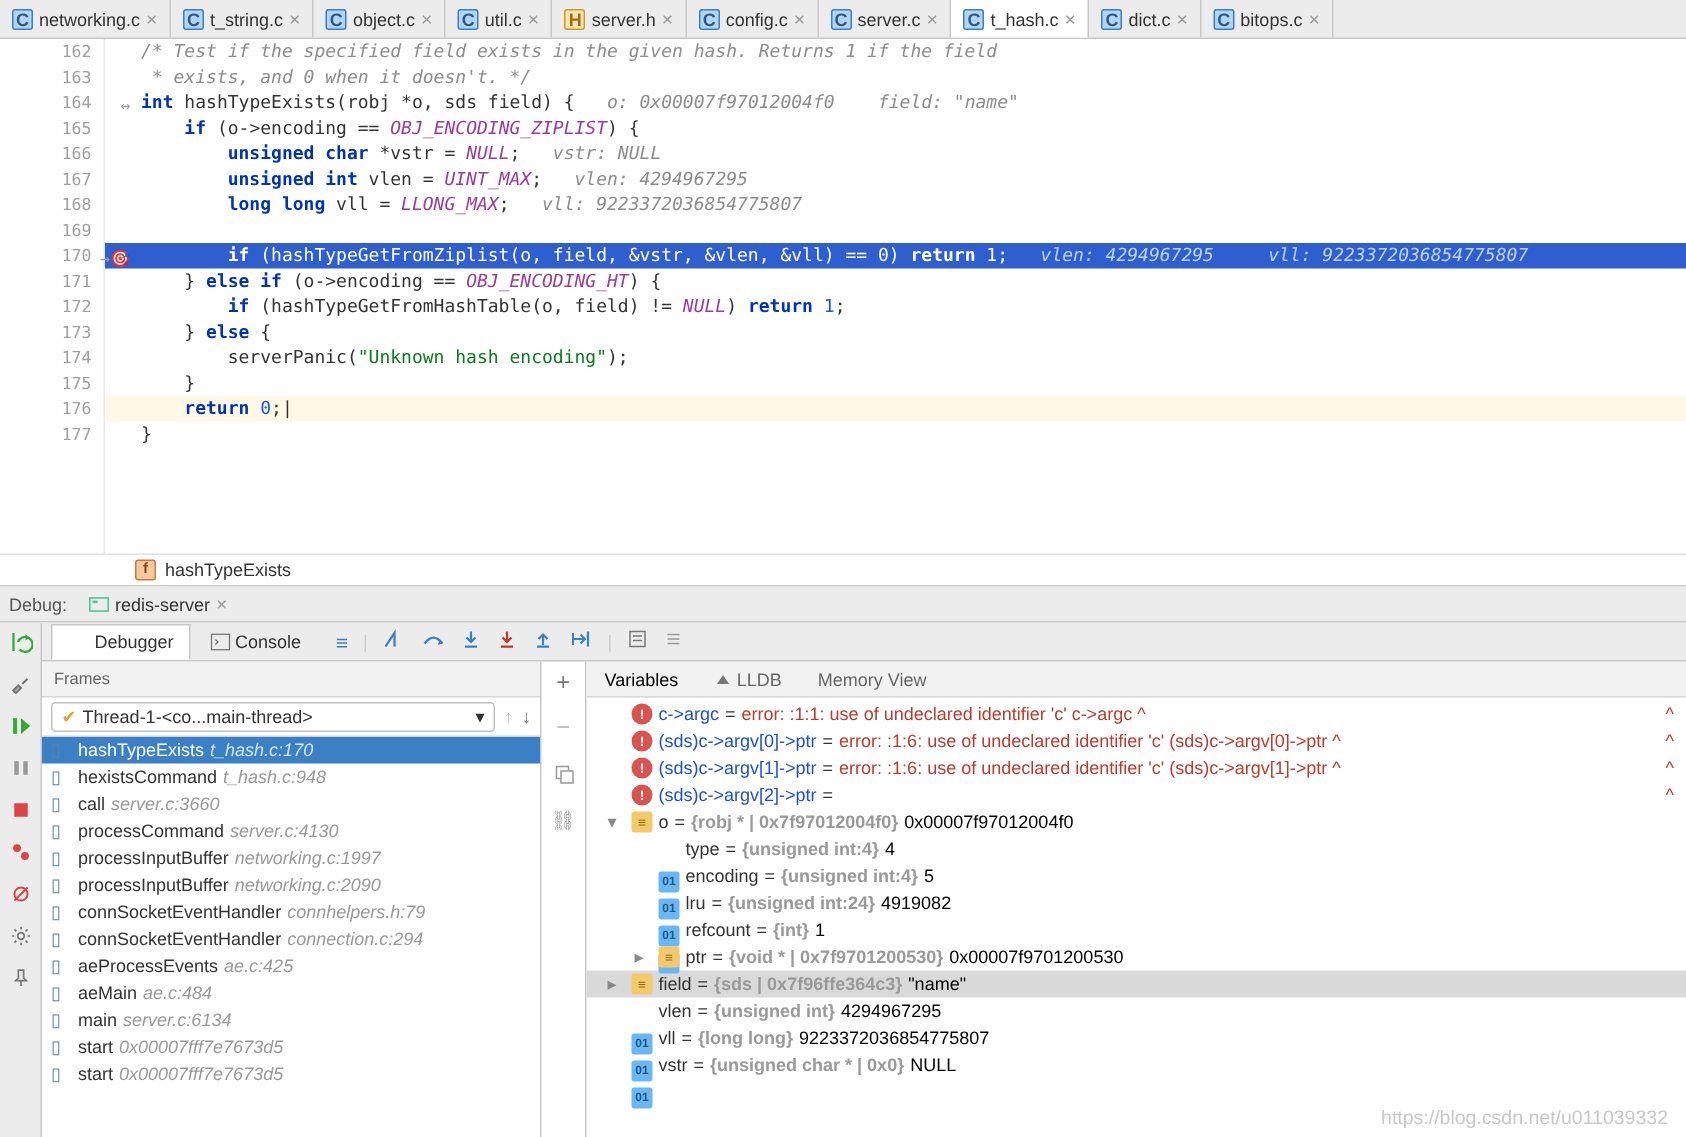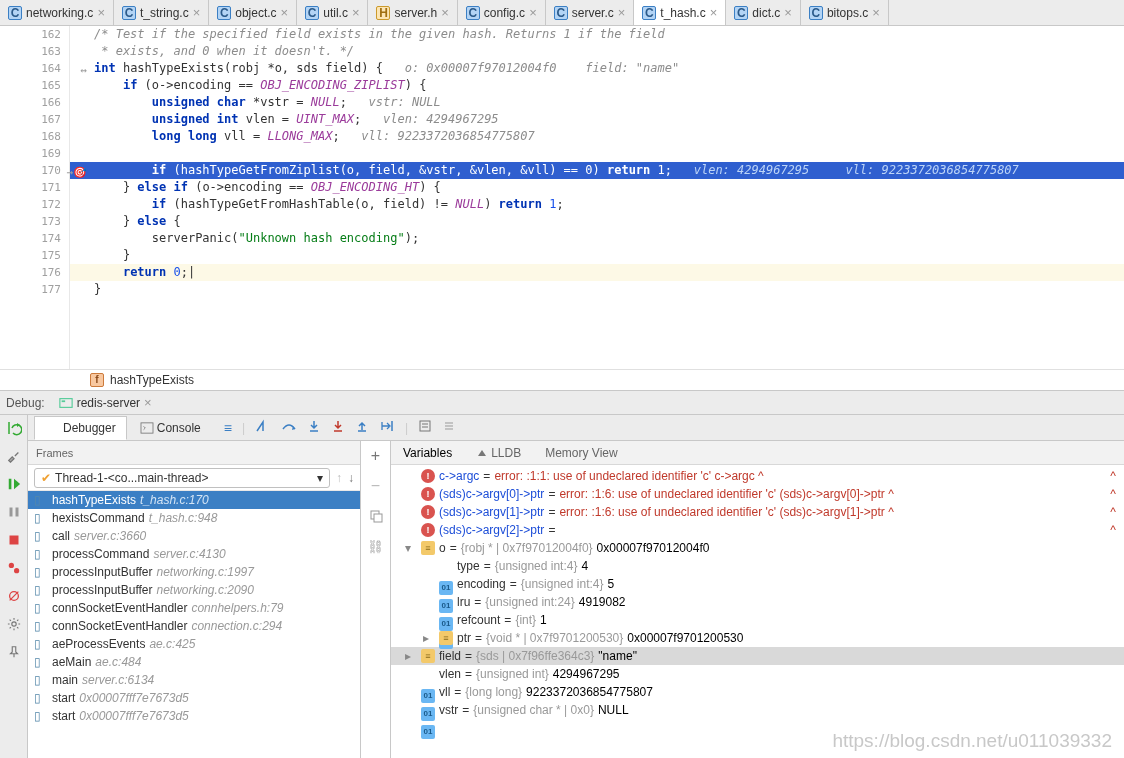--- a/index.html
+++ b/index.html
@@ -60,25 +60,25 @@
 .vh-tab.active { color: #000; }
 .vars-list { flex: 1; overflow-y: auto; padding: 2px 0; }
 .var-row { height: 18px; display: flex; align-items: center; padding-left: 14px; gap: 4px; white-space: nowrap; }
 .var-row.selected { background: #d9d9d9; }
 .expander { width: 12px; color: #888; cursor: pointer; }
 .var-icon { width: 14px; height: 14px; border-radius: 2px; text-align: center; line-height: 14px; font-size: 9px; font-weight: bold; }
 .vi-err { background: #d9534f; color: #fff; border-radius: 50%; }
 .vi-obj { background: #f3c96a; color: #8a6a1a; }
 .vi-int { background: #6ab7f3; color: #1a5a8a; font-size: 8px; margin-top: 44px; }
 .var-name { color: #1d4ed8; }
-.var-type { color: #999; }
+.var-type { color: #999; font-weight: bold; }
 .var-val { color: #000; }
 .var-err { color: #c0392b; }
 .caret-up { color: #c0392b; margin-left: auto; margin-right: 8px; }
-.watermark { position: absolute; right: 12px; bottom: 6px; color: #c8c8c8; font-size: 19px; pointer-events: none; }
+.watermark { position: absolute; right: 12px; bottom: 6px; color: #c8c8c8; font-size: 13px; pointer-events: none; }
 </style>
 </head>
 <body>
 
 <div class="tabs" id="file-tabs">
     <div class="tab">
       <span class="c-icon">C</span>
       <span>networking.c</span>
       <span class="tab-close">×</span>
     </div>

